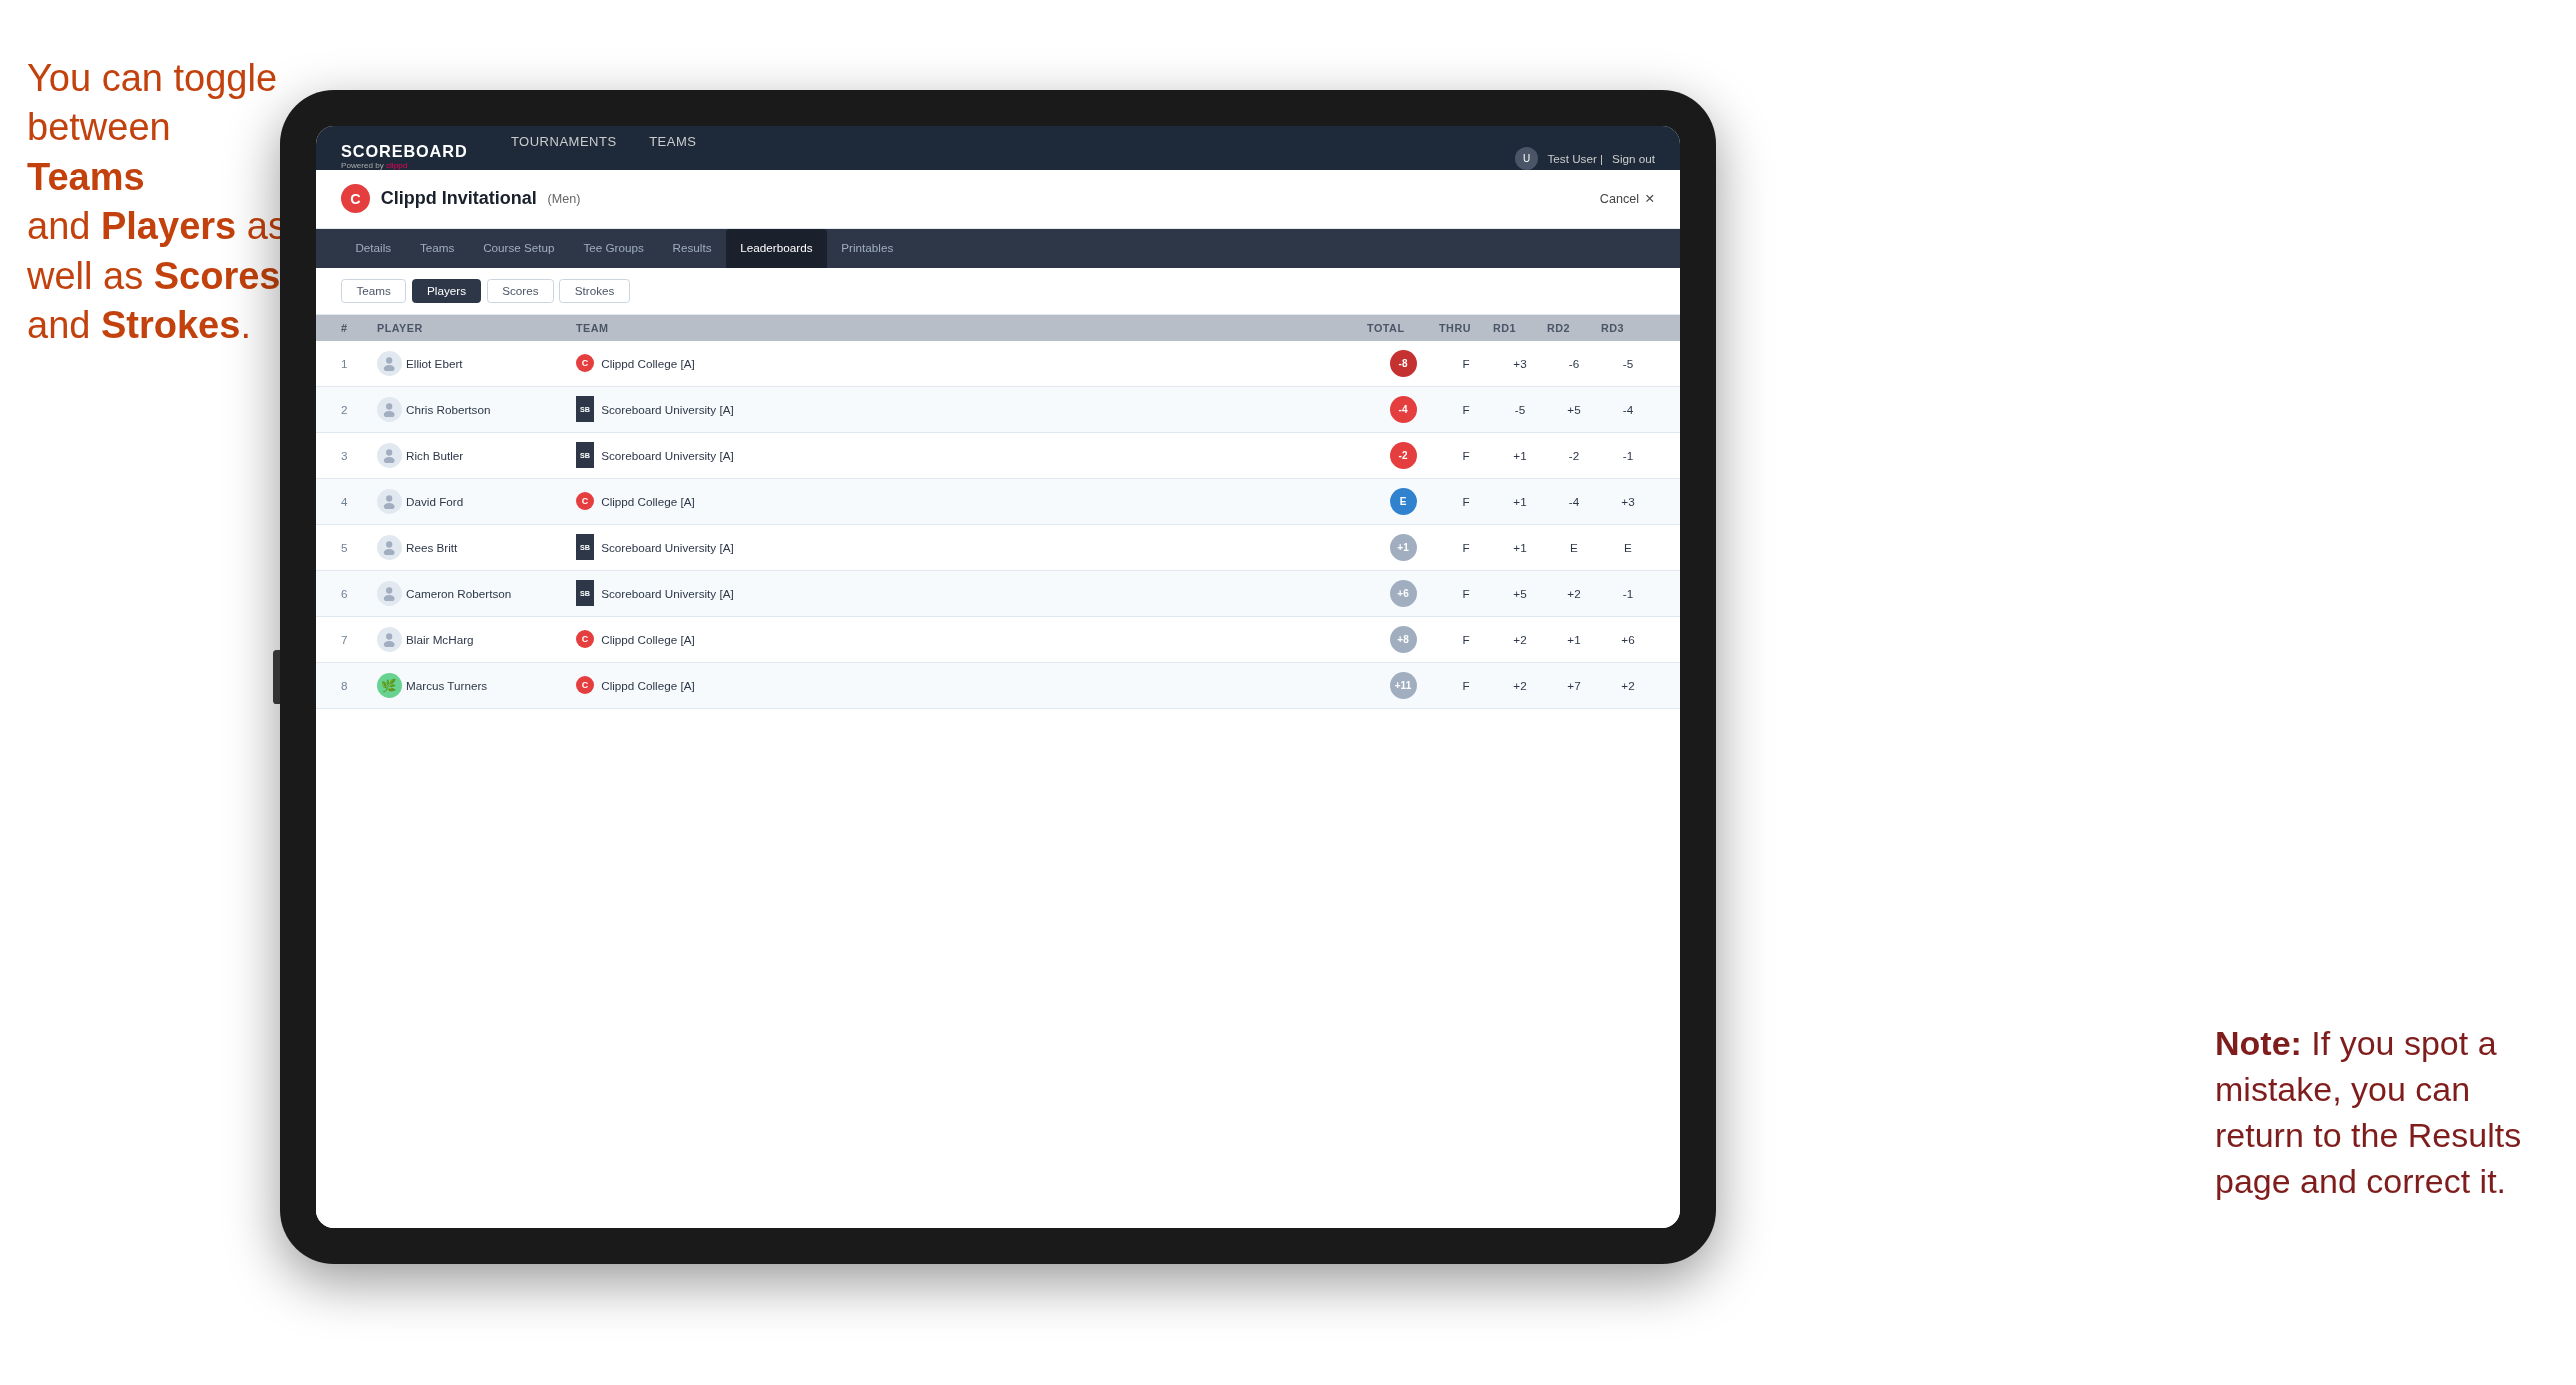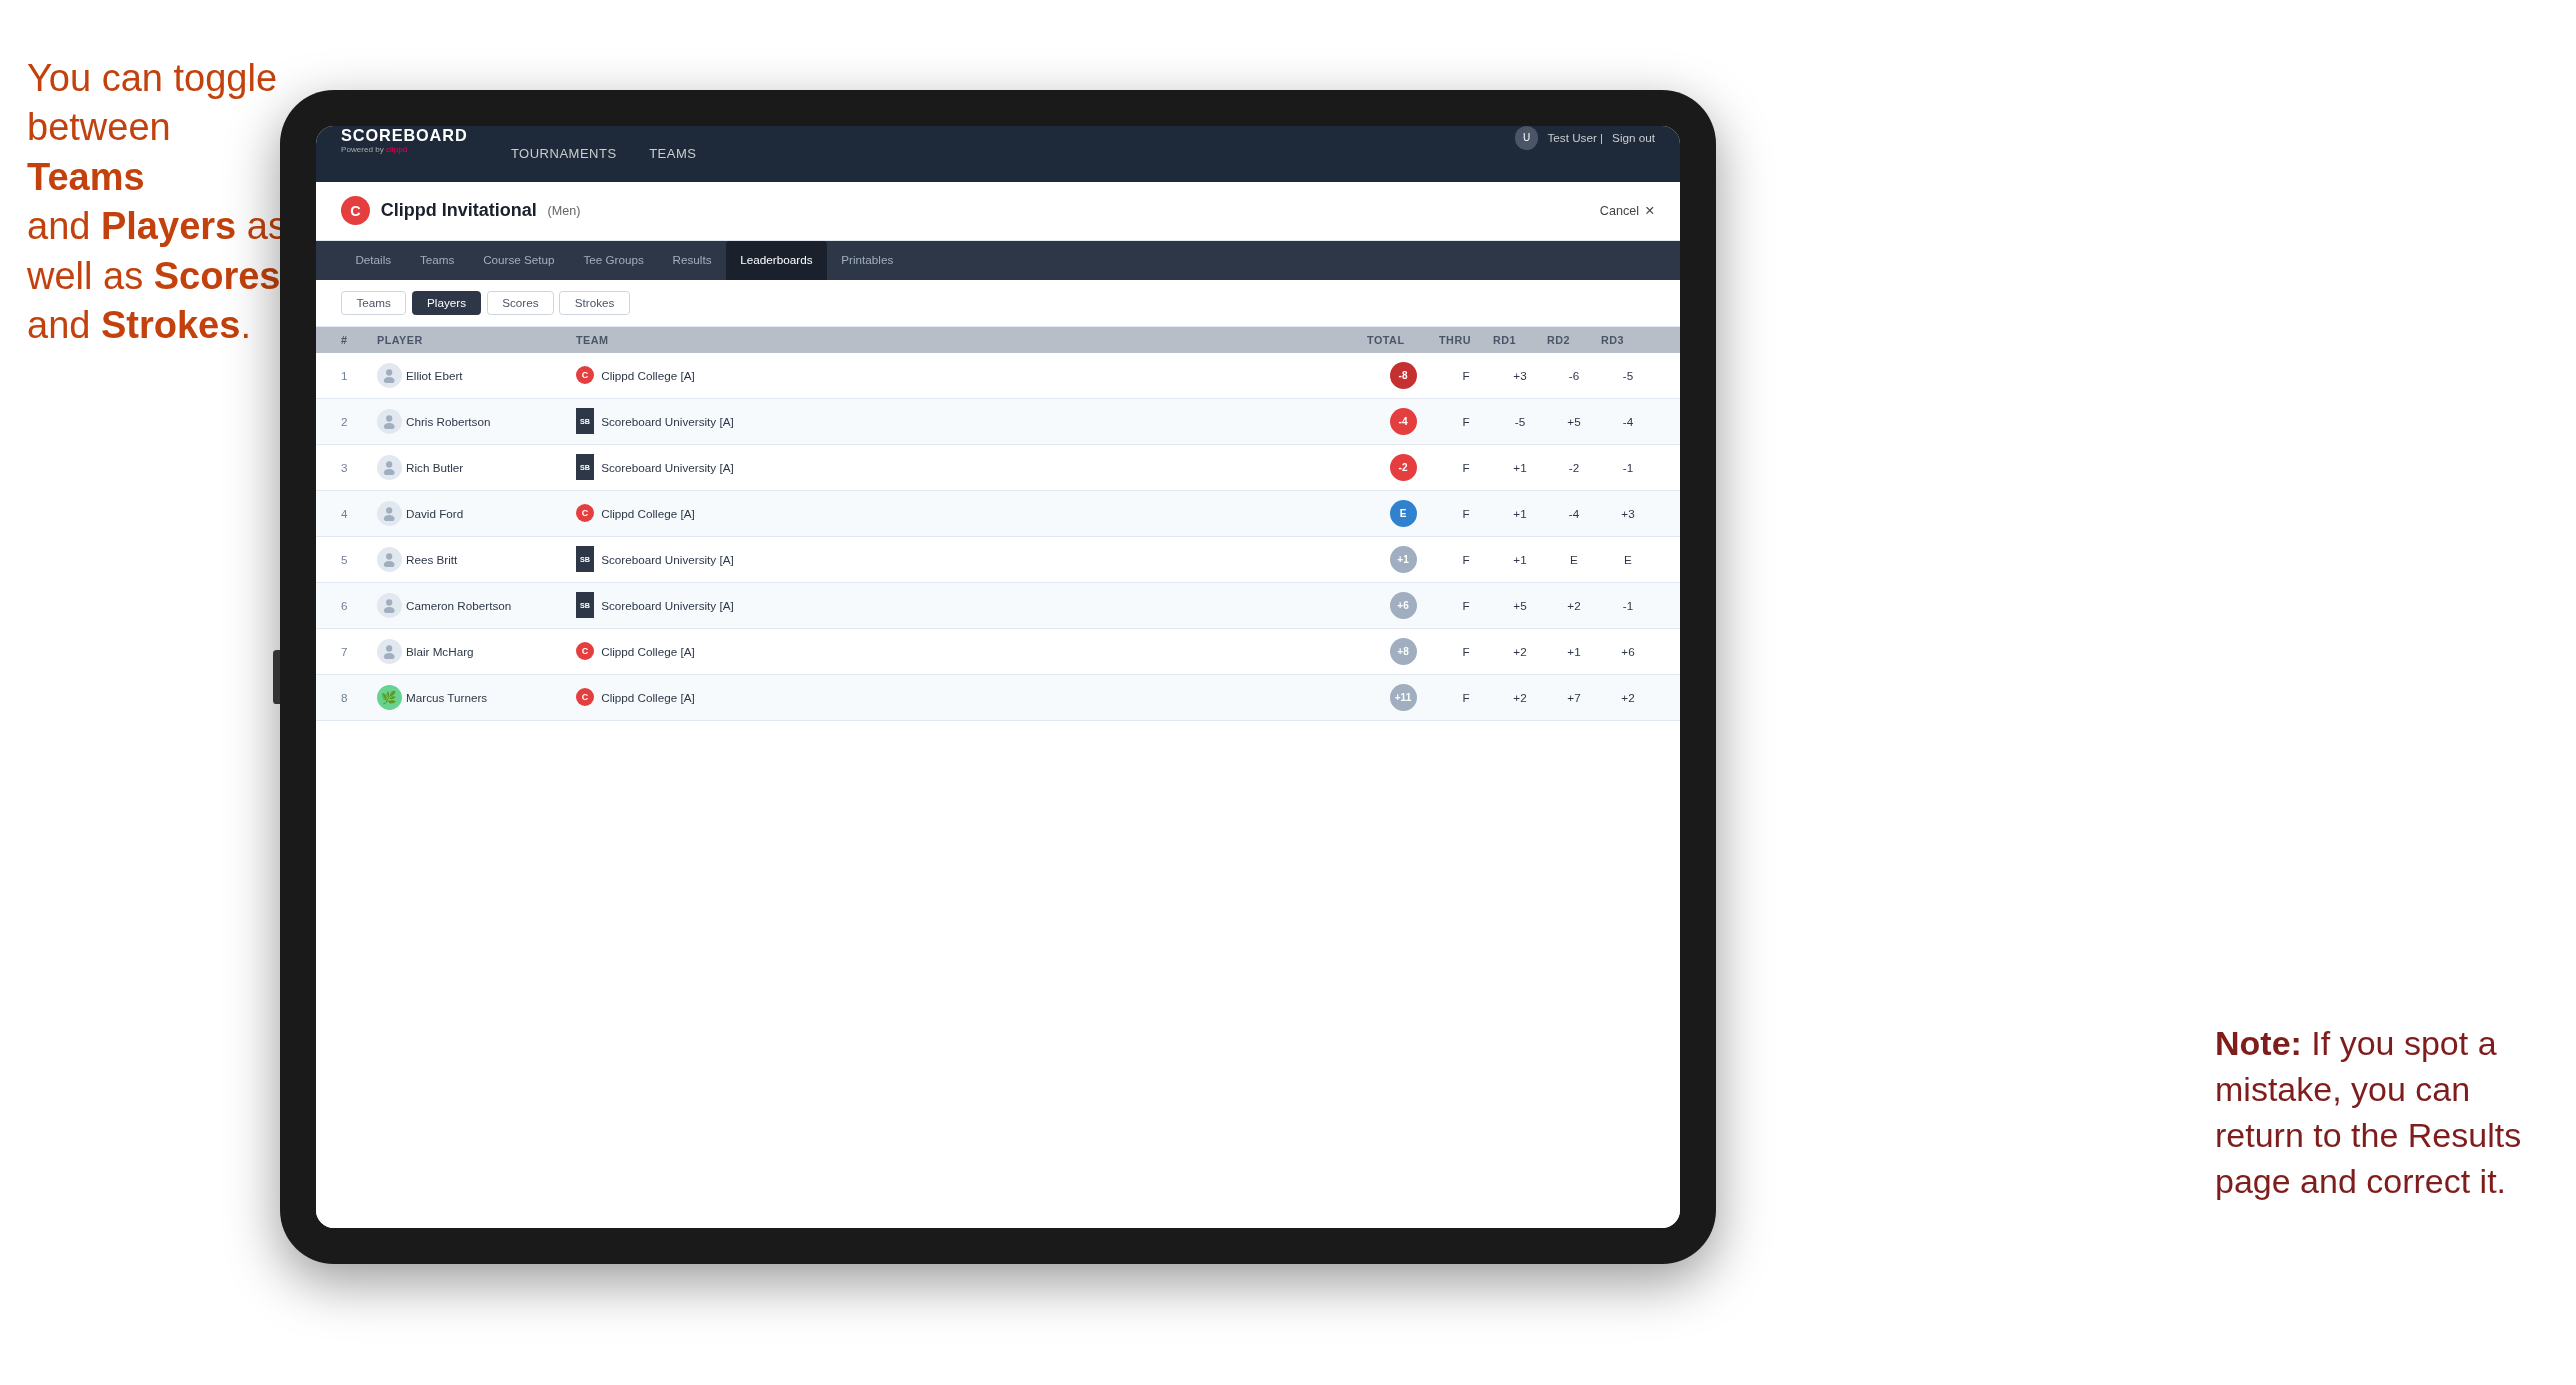--- a/index.html
+++ b/index.html
@@ -64,23 +64,23 @@
       border-radius: 18px;
       overflow: hidden;
       display: flex;
       flex-direction: column;
     }
 
     
     .app-header {
       background: #1e2a3a;
       display: flex;
-      align-items: flex-start;
+      align-items: flex-end;
       padding: 0 25px;
-      height: 56px;
+      height: 44px;
       flex-shrink: 0;
     }
     .logo-area {
       display: flex;
       flex-direction: column;
       margin-right: 27px;
     }
     .logo-title {
       font-size: 16.3px;
       font-weight: 800;

